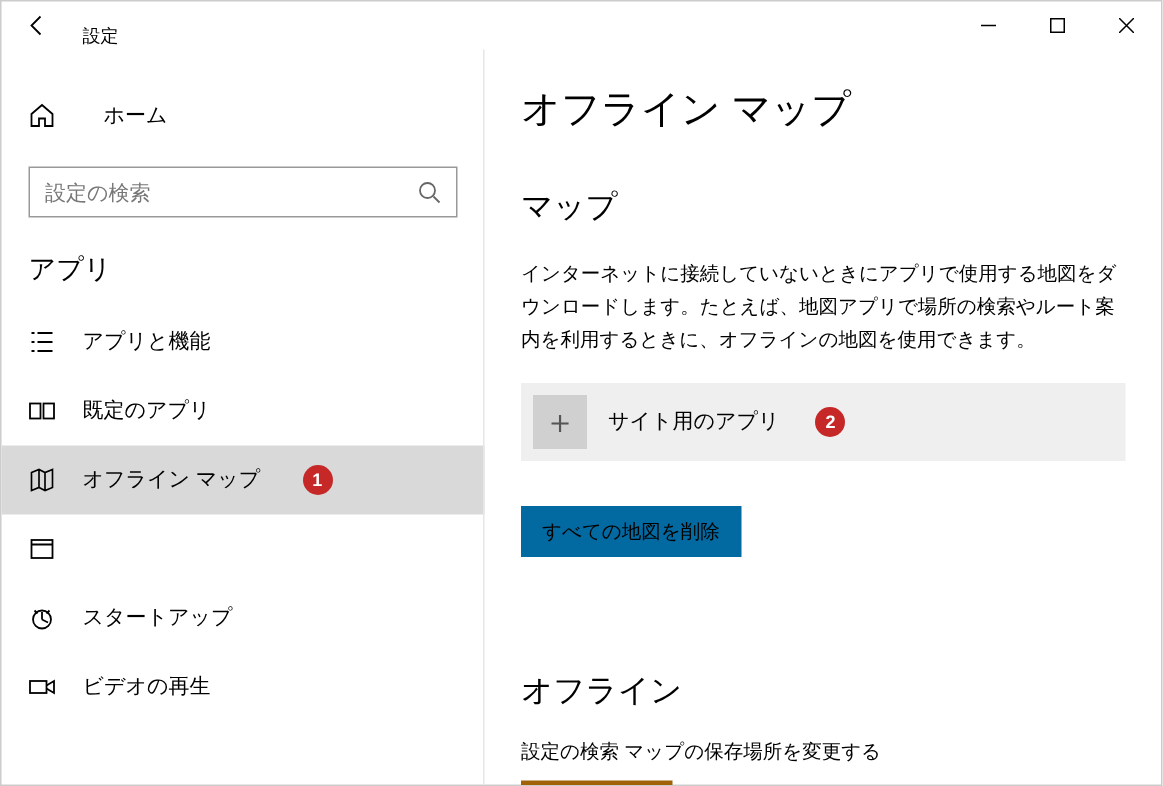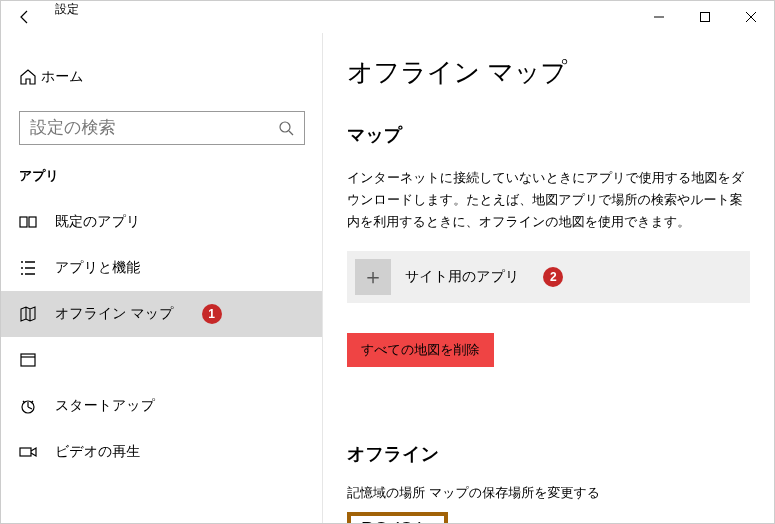--- a/index.html
+++ b/index.html
@@ -1,43 +1,43 @@
 <!DOCTYPE html>
 <html><head>
 <meta charset="utf-8">
 <style>
   * { box-sizing: border-box; margin: 0; padding: 0; font-family: "Yu Gothic UI", "Meiryo", sans-serif; }
   body { width: 775px; height: 524px; background: #fff; color: #000; overflow: hidden; border:1px solid #ccc; }
-  .titlebar { height: 32px; display:flex; align-items:flex-start; padding-left:8px; }
+  .titlebar { height: 32px; display:flex; align-items:flex-end; padding-left:8px; }
   .titlebar .back { width:32px; height:32px; display:flex; align-items:center; justify-content:center; }
   .titlebar .title { font-size:12px; margin-left:14px; }
   .titlebar .spacer { flex:1; }
   .titlebar .win-btn { width:46px; height:32px; display:flex; align-items:center; justify-content:center; }
   .content { display:flex; height: calc(524px - 32px); position:relative; }
   .sidebar { width:322px; padding-top:24px; position:relative; }
   .sidebar::after { content:""; position:absolute; right:0; top:0; bottom:0; width:1px; background:#e6e6e6; }
-  .home-row { display:flex; align-items:center; height:40px; padding-left:18px; gap:4px; }
+  .home-row { display:flex; align-items:center; height:40px; padding-left:18px; gap:32px; }
   .home-row .label { font-size:14px; }
   .searchbox { margin:14px 18px 10px 18px; height:34px; border:1px solid #999; display:flex; align-items:center; padding:0 10px; }
-  .searchbox input { border:none; outline:none; flex:1; font-size:17px; color:#666; background:transparent; }
+  .searchbox input { border:none; outline:none; flex:1; font-size:14px; color:#666; background:transparent; }
   .searchbox input::placeholder { color:#777; }
-  .section-label { font-size:13px; font-weight:700; padding:12px 18px 14px 18px; }
+  .section-label { font-size:18px; font-weight:400; padding:12px 18px 14px 18px; }
   .nav { list-style:none; }
   .nav li { height:46px; display:flex; align-items:center; padding-left:18px; gap:18px; font-size:14px; cursor:pointer; position:relative; }
   .nav li.selected { background:#d9d9d9; }
   .nav .icon { width:18px; height:18px; display:flex; align-items:center; justify-content:center; flex-shrink:0; }
   .badge { width:20px; height:20px; border-radius:50%; background:#c62828; color:#fff; font-size:12px; font-weight:600; display:inline-flex; align-items:center; justify-content:center; margin-left:10px; }
   .main { flex:1; padding:22px 24px 0 24px; overflow-y:auto; }
   .main h1 { font-size:26px; font-weight:400; margin-bottom:26px; }
-  .main h2 { font-size:18px; font-weight:700; margin-bottom:16px;margin-top:33px; }
+  .main h2 { font-size:21px; font-weight:400; margin-bottom:16px;margin-top:33px; }
   .main p.desc { font-size:13px; line-height:1.7; margin-bottom:18px;margin-top:20px; }
   .download-row { background:#efefef; height:52px; display:flex; align-items:center; padding-left:8px; gap:14px; margin-bottom:30px; }
   .plus-btn { width:36px; height:36px; background:#d0d0d0; display:flex; align-items:center; justify-content:center; font-size:22px; color:#555; }
   .download-row .label { font-size:14px; }
-  .delete-btn { background:#ef4444; border:none; height:34px; padding:0 14px; font-size:13px; margin-bottom:42px; }
+  .delete-btn { background:#0369a1; border:none; height:34px; padding:0 14px; font-size:13px; margin-bottom:42px; }
   .storage h2 { margin-bottom:18px; }
   .storage .sub { font-size:13px; margin-bottom:10px; }
   .dropdown { height:34px; border:4px solid #a16207; display:inline-flex; align-items:center; padding:0 10px; font-size:19px; min-width:100px; }
   svg { display:block; }
 </style>
 </head>
 <body>
 
 <div class="titlebar">
   <div class="back">
@@ -81,33 +81,33 @@
             <circle cx="7" cy="7" r="5" stroke="#666" stroke-width="1.2" fill="none"></circle>
             <path d="M11 11 L15 15" stroke="#666" stroke-width="1.2"></path>
           </svg>
       </span>
     </div>
     <div class="section-label">アプリ</div>
     <ul class="nav">
       <li>
         <span class="icon">
           <svg width="18" height="18" viewBox="0 0 18 18">
+              <path d="M2 3h2M6 3h10 M2 9h2M6 9h10 M2 15h2M6 15h10" stroke="#000" stroke-width="1.4"></path>
+            </svg>
+        </span>
+        <span>アプリと機能</span>
+      </li>
+      <li>
+        <span class="icon">
+          <svg width="18" height="18" viewBox="0 0 18 18">
               <rect x="1" y="4" width="7" height="10" stroke="#000" fill="none" stroke-width="1.2"></rect>
               <rect x="10" y="4" width="7" height="10" stroke="#000" fill="none" stroke-width="1.2"></rect>
             </svg>
         </span>
         <span>既定のアプリ</span>
-      </li>
-      <li>
-        <span class="icon">
-          <svg width="18" height="18" viewBox="0 0 18 18">
-              <path d="M2 3h2M6 3h10 M2 9h2M6 9h10 M2 15h2M6 15h10" stroke="#000" stroke-width="1.4"></path>
-            </svg>
-        </span>
-        <span>アプリと機能</span>
       </li>
       <li class="selected">
         <span class="icon">
           <svg width="18" height="18" viewBox="0 0 18 18">
               <path d="M2 4 L7 2 L11 4 L16 2 V14 L11 16 L7 14 L2 16 Z M7 2 V14 M11 4 V16" stroke="#000" fill="none" stroke-width="1.1"></path>
             </svg>
         </span>
         <span>オフライン マップ</span>
         <span class="badge">1</span>
       </li>
@@ -151,21 +151,21 @@
         <span>＋</span>
       </div>
       <span class="label">サイト用のアプリ</span>
       <span class="badge">2</span>
     </div>
 
     <button class="delete-btn">すべての地図を削除</button>
 
     <div class="storage">
       <h2>オフライン</h2>
-      <div class="sub">記憶域の場所 マップの保存場所を変更する</div>
+      <div class="sub">設定の検索 マップの保存場所を変更する</div>
       <div class="dropdown">
         <span>PC (C:)</span>
         <span>
           <svg width="10" height="10" viewBox="0 0 10 10">
               <path d="M1 3 L5 7 L9 3" stroke="#000" fill="none" stroke-width="1.2"></path>
             </svg>
         </span>
       </div>
     </div>
   </div>

